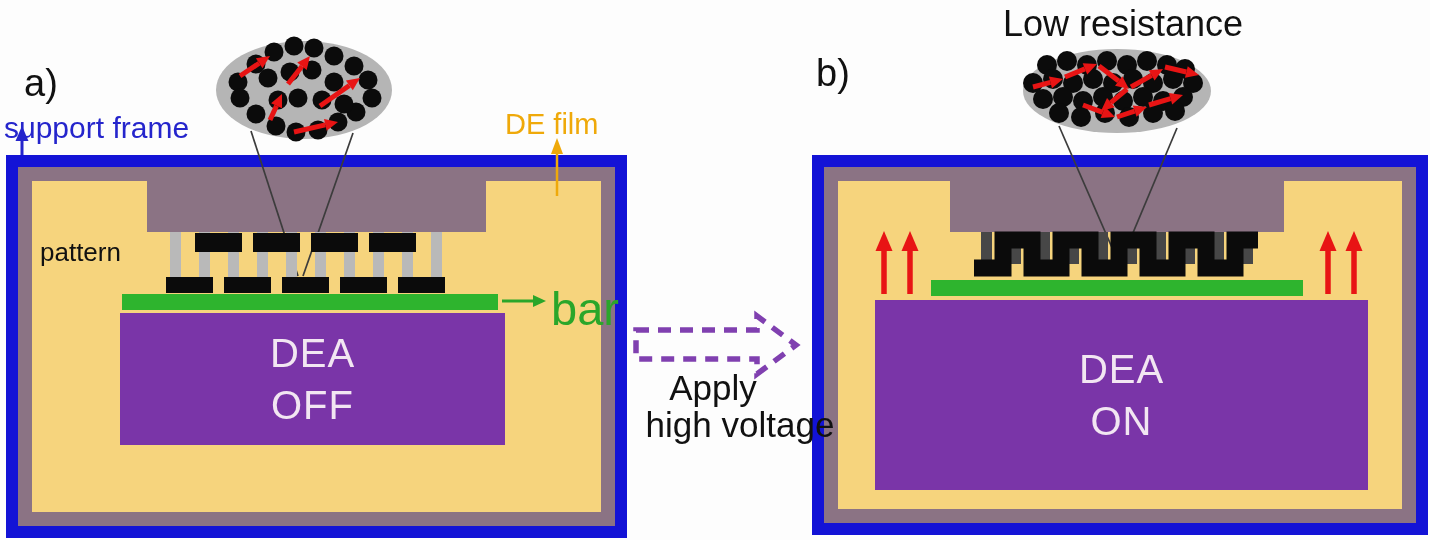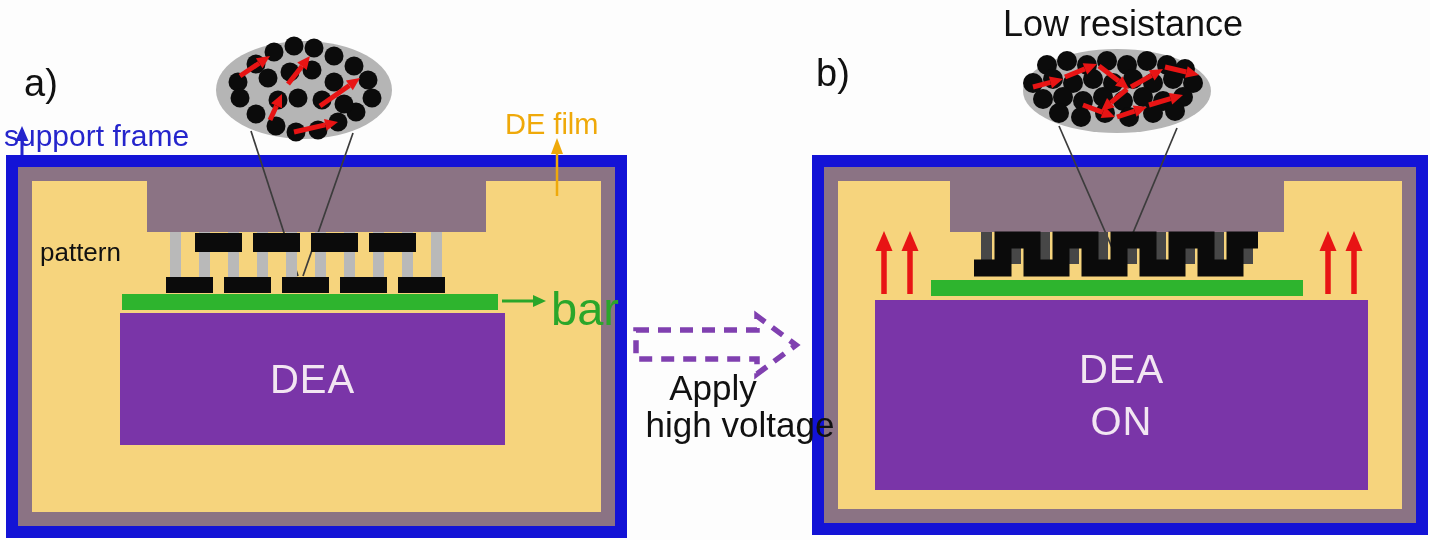--- a/index.html
+++ b/index.html
@@ -14,21 +14,21 @@
   .rigid-block{background:var(--frame-mauve);}
   .bar-green{background:var(--bar-green);}
   .dea-block{
     background:var(--dea-purple);color:var(--dea-text);
     display:flex;flex-direction:column;align-items:center;justify-content:center;
     gap:12px;font-size:40px;line-height:1;letter-spacing:1px;
   }
   .title{font-size:36px;line-height:1;transform:translateX(-50%);white-space:nowrap;}
   .index-label{font-size:38px;line-height:1;}
   .lbl{line-height:1;white-space:nowrap;}
-  .lbl-support{font-size:30px;color:var(--label-blue);margin-top:8px;}
+  .lbl-support{font-size:30px;color:var(--label-blue);}
   .lbl-defilm{font-size:29px;color:var(--label-yellow);}
   .lbl-pattern{font-size:26px;color:#111;}
   .lbl-bar{font-size:47px;color:var(--label-green);}
   .transition-line{font-size:35px;line-height:1;transform:translateX(-50%);white-space:nowrap;}
   svg#overlay{position:absolute;left:0;top:0;pointer-events:none;}
   .inset-ellipse{fill:var(--inset-gray);}
   .particle{fill:var(--electrode-black);}
   .red{stroke:var(--arrow-red);}
   .red-head{fill:var(--arrow-red);}
   .blue-ln{stroke:var(--label-blue);}
@@ -52,20 +52,21 @@
 
   <div class="abs frame-blue" style="left:6px;top:155px;width:621px;height:383px;"></div>
   <div class="abs frame-mauve" style="left:18px;top:167px;width:597px;height:359px;"></div>
   <div class="abs film-tan" style="left:32px;top:181px;width:569px;height:331px;"></div>
   <div class="abs rigid-block" style="left:147px;top:170px;width:339px;height:62px;"></div>
 
   <div class="abs bar-green" style="left:122px;top:294px;width:376px;height:16px;"></div>
 
   <div class="abs dea-block" style="left:120px;top:313px;width:385px;height:132px;">
     <span>DEA</span>
+    <span>OFF</span>
   </div>
 
   <div class="abs frame-blue" style="left:812px;top:155px;width:616px;height:380px;"></div>
   <div class="abs frame-mauve" style="left:824px;top:167px;width:592px;height:356px;"></div>
   <div class="abs film-tan" style="left:838px;top:181px;width:564px;height:328px;"></div>
   <div class="abs rigid-block" style="left:950px;top:170px;width:334px;height:62px;"></div>
 
   <div class="abs bar-green" style="left:931px;top:280px;width:372px;height:16px;"></div>
 
   <div class="abs dea-block" style="left:875px;top:300px;width:493px;height:190px;">

